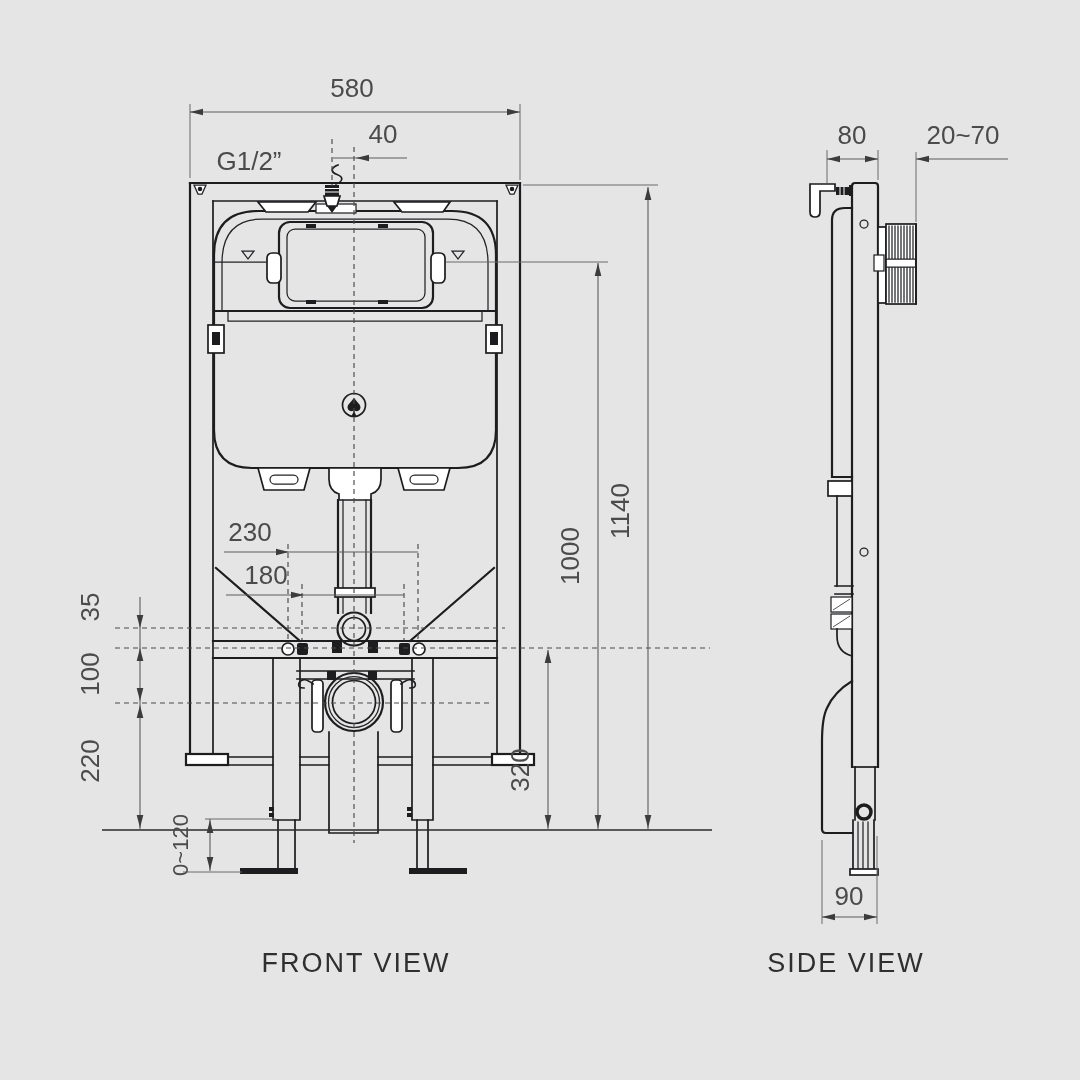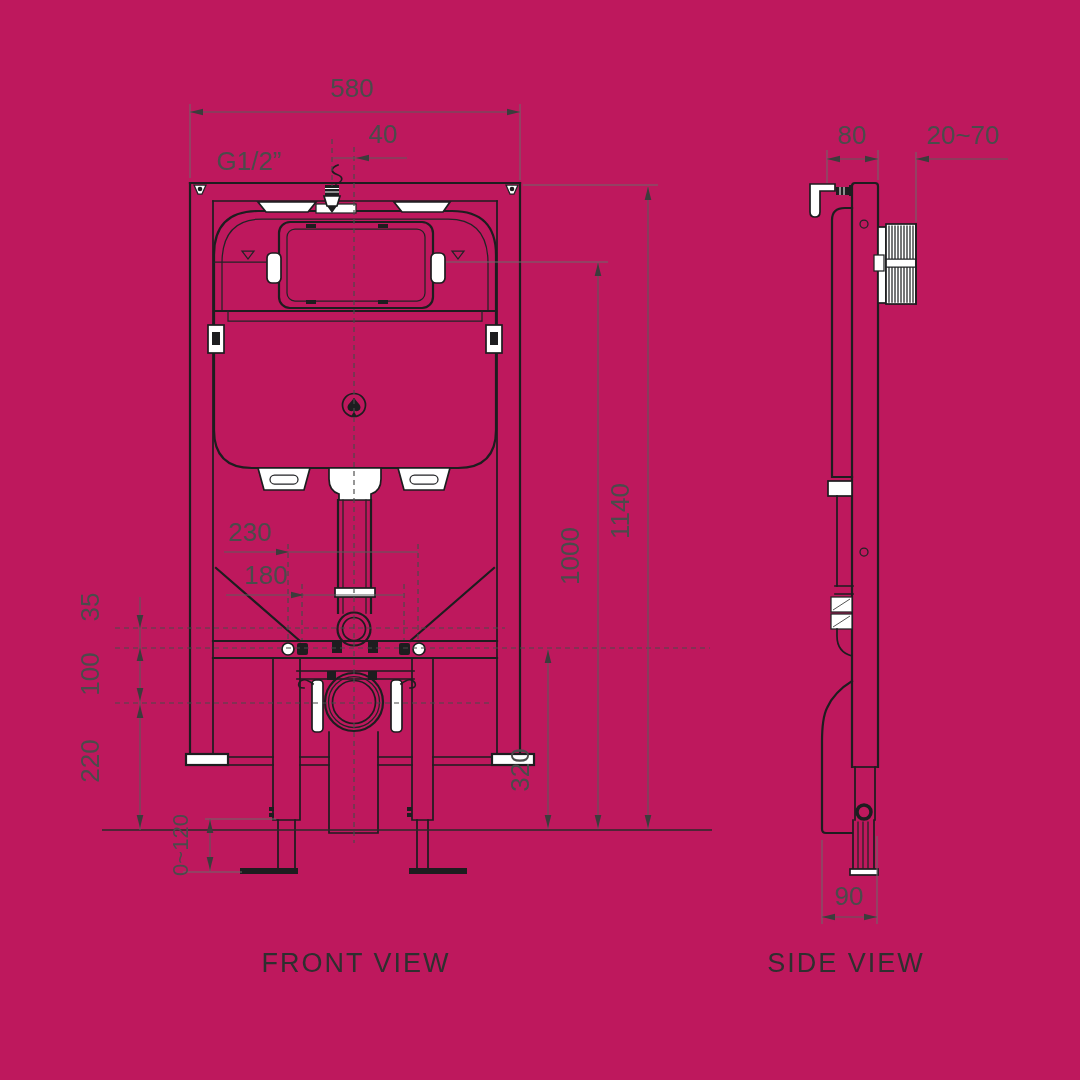--- a/index.html
+++ b/index.html
@@ -1,16 +1,16 @@
 <!DOCTYPE html>
 <html><head>
 <meta charset="utf-8">
 <style>
   html,body{margin:0;padding:0;background:#ffffff;}
-  .stage{width:1080px;height:1080px;background:#be185d;position:relative;font-family:"Liberation Sans",sans-serif;}
+  .stage{width:1080px;height:1080px;background:#e5e5e5;position:relative;font-family:"Liberation Sans",sans-serif;}
   svg{display:block;}
   .obj  {stroke:#1d1d1f;stroke-width:2.2;fill:none;stroke-linecap:square;}
   .obj-m{stroke:#1d1d1f;stroke-width:1.7;fill:none;stroke-linecap:square;}
   .obj-t{stroke:#222326;stroke-width:1.25;fill:none;stroke-linecap:square;}
   .wfill{fill:#ffffff;}
   .dark {fill:#1d1d1f;stroke:none;}
   .dimline{stroke:#5c5c5c;stroke-width:1.1;fill:none;}
   .extline{stroke:#6a6a6a;stroke-width:1.0;fill:none;}
   .dash {stroke:#4a4a4a;stroke-width:1.15;fill:none;stroke-dasharray:5 4;}
   .arrow{fill:#3c3c3c;stroke:none;}

